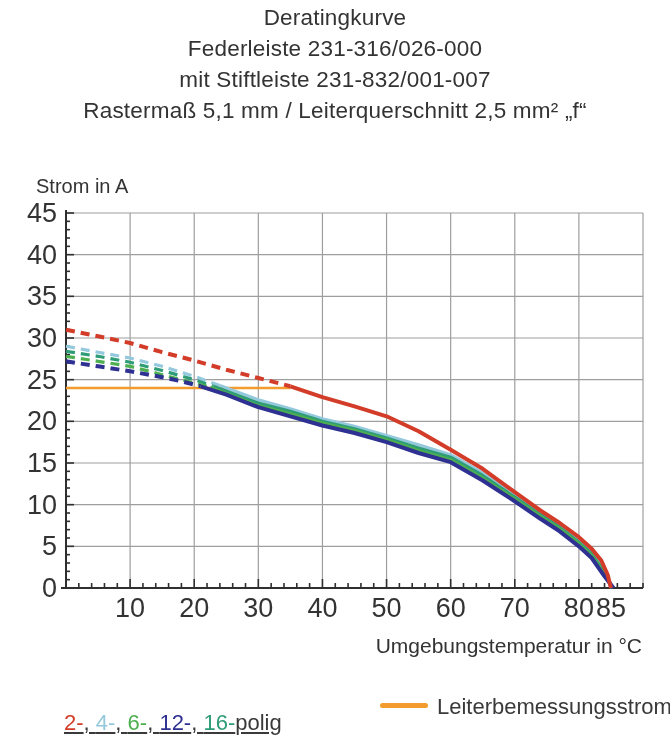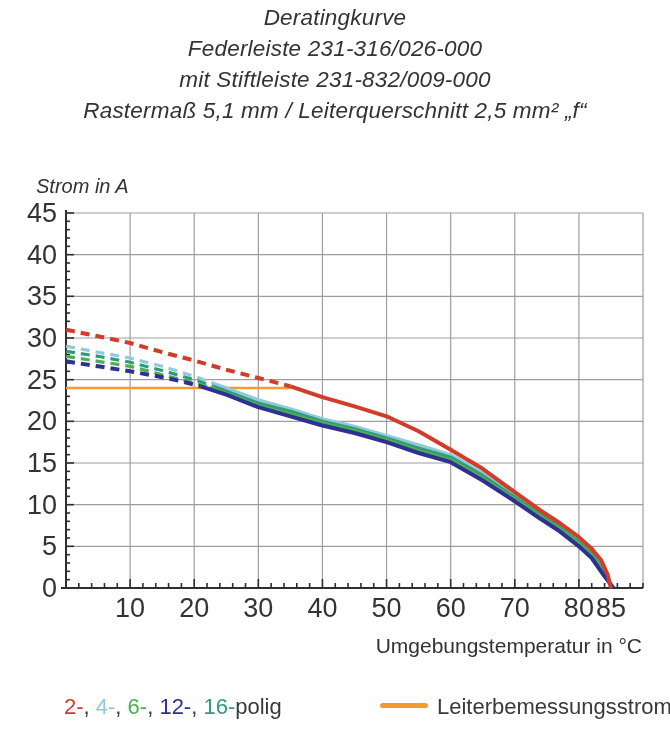--- a/index.html
+++ b/index.html
@@ -1,37 +1,37 @@
 <!DOCTYPE html>
 <html><head>
 <meta charset="utf-8">
 <style>
   html,body{margin:0;padding:0;background:#ffffff;}
   body{width:670px;height:752px;position:relative;overflow:hidden;
        font-family:"Liberation Sans",sans-serif;color:#3a3a3a;}
   .stage{position:absolute;inset:0;width:670px;height:752px;}
   .title-block{position:absolute;top:2px;left:0;width:670px;text-align:center;
-               font-size:22.5px;line-height:31px;color:#333;letter-spacing:0.2px;font-style:italic;}
-  .ylabel{position:absolute;left:36px;top:175px;font-size:20px;color:#333;font-style:italic;}
+               font-size:22.5px;line-height:31px;color:#333;letter-spacing:0.2px;}
+  .ylabel{position:absolute;left:36px;top:175px;font-size:20px;color:#333;}
   .xlabel{position:absolute;right:28px;top:634px;font-size:21px;color:#333;text-align:right;}
   .chart-svg{position:absolute;left:0;top:0;}
   .legend-row{position:absolute;left:0;top:694px;width:670px;height:34px;font-size:22px;}
-  .poles{position:absolute;left:64px;top:0;}
+  .poles{position:absolute;left:64px;top:16px;text-decoration:underline;}
   .rated-swatch{position:absolute;left:380px;top:9px;width:48px;height:5px;border-radius:3px;}
   .rated-label{position:absolute;left:437px;top:0;color:#3a3a3a;}
 </style>
 </head>
 <body>
 
 <div class="stage">
 
   <div class="title-block">
     <div>Deratingkurve</div>
     <div>Federleiste 231-316/026-000</div>
-    <div>mit Stiftleiste 231-832/009-000</div>
+    <div>mit Stiftleiste 231-832/001-007</div>
     <div>Rastermaß 5,1 mm / Leiterquerschnitt 2,5 mm² „f“</div>
   </div>
 
   <div class="ylabel">Strom in A</div>
 
   <svg id="chart" class="chart-svg" width="670" height="690" viewBox="0 0 670 690">
       <g stroke="#9e9e9e" stroke-width="1.2">
         <line x1="130.11111111111111" y1="213" x2="130.11111111111111" y2="588"></line>
         <line x1="194.22222222222223" y1="213" x2="194.22222222222223" y2="588"></line>
         <line x1="258.33333333333337" y1="213" x2="258.33333333333337" y2="588"></line>

